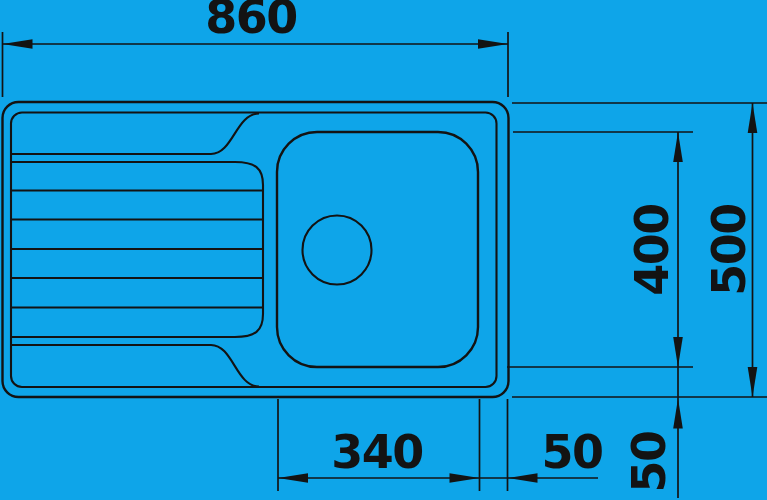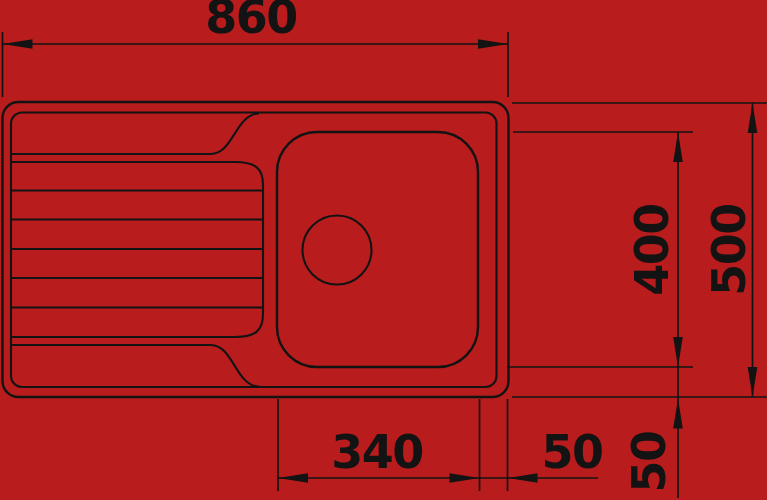--- a/index.html
+++ b/index.html
@@ -1,19 +1,19 @@
 <!DOCTYPE html>
 <html><head>
 <meta charset="utf-8">
 <style>
   html,body{margin:0;padding:0;background:#ffffff;}
   .stage{
     position:relative;
     width:767px;height:500px;
-    background:#b91c1c;
+    background:#0ea5e9;
     overflow:hidden;
     font-family:"DejaVu Sans","Liberation Sans",sans-serif;
   }
   svg{display:block;}
   .outline{fill:none;stroke:#131313;stroke-width:2.4;}
   .outline-thin{fill:none;stroke:#131313;stroke-width:2.1;}
   .dimline{fill:none;stroke:#131313;stroke-width:1.7;}
   .arrow{fill:#131313;stroke:none;}
   .dim-label{
     font-family:"DejaVu Sans","Liberation Sans",sans-serif;

